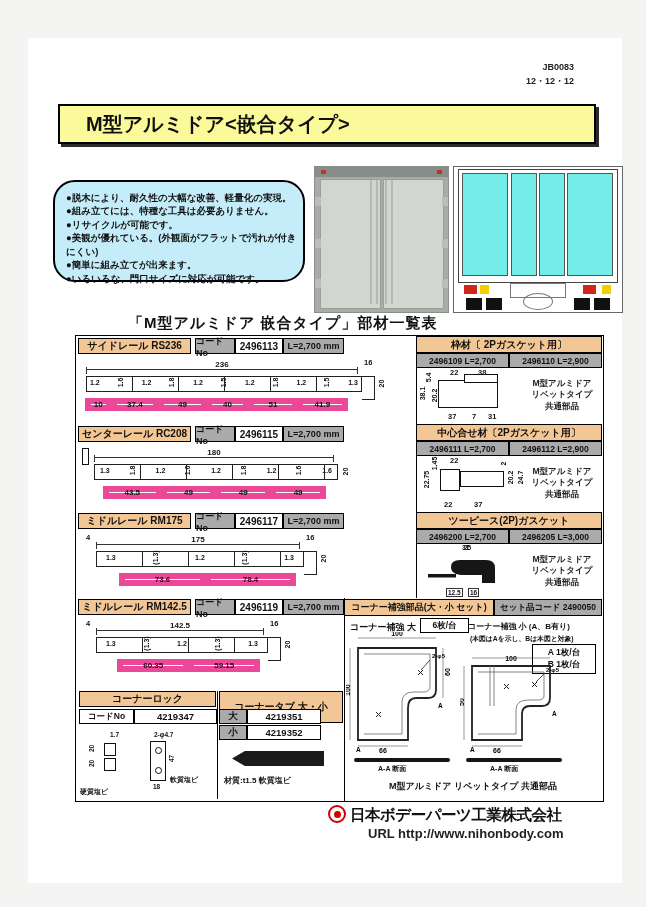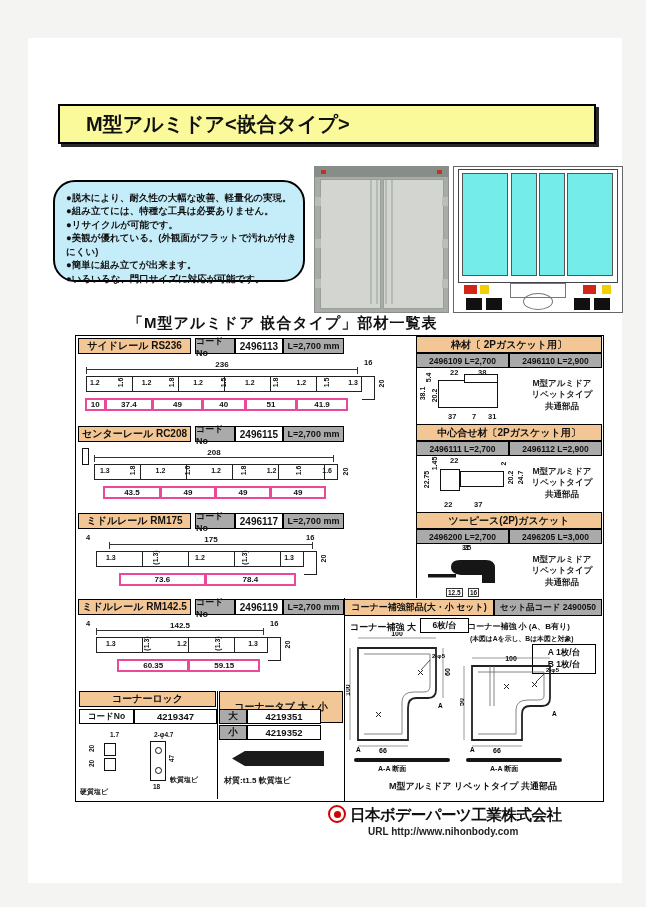--- a/index.html
+++ b/index.html
@@ -21,45 +21,49 @@
   .v{display:inline-block;transform:rotate(-90deg)}
   .dimv{position:absolute;font-size:7px;font-weight:bold;transform:rotate(-90deg);white-space:nowrap}
   .dline{position:absolute;border-top:1px solid #333;height:0}
   .dline::before,.dline::after{content:"";position:absolute;top:-3px;width:1px;height:7px;background:#333}
   .dline::before{left:0}.dline::after{right:0}
   .dwl{position:absolute;top:-10px;left:0;right:0;text-align:center;font-size:8px;font-weight:bold}
   .pbar{position:absolute;height:16px;border:1.5px solid #222;background:repeating-linear-gradient(90deg,#fff 0 45px,#222 45px 46px);box-sizing:border-box}
   .rhook{position:absolute;width:13px;height:24px;border:1.5px solid #222;border-left:none;box-sizing:border-box}
   .throw{position:absolute;display:flex;justify-content:space-between;font-size:7px;font-weight:bold;align-items:center}
   .bcells{position:absolute;display:flex;height:13px}
-  .bc{border:2px solid #ec4899;margin-left:-1px;display:flex;align-items:center;justify-content:center;font-size:8px;font-weight:bold;box-sizing:border-box}
+  .bc{border:6px solid #ec4899;margin-left:-1px;display:flex;align-items:center;justify-content:center;font-size:8px;font-weight:bold;box-sizing:border-box}
   .rsec{position:absolute;left:340px;width:187px}
   .rhdr{position:absolute;left:0;width:186px;height:17px;border:1px solid #000;display:flex;align-items:center;justify-content:center;font-size:10px;font-weight:bold;box-sizing:border-box}
   .rcode{position:absolute;width:93px;height:15px;border:1px solid #000;display:flex;align-items:center;justify-content:center;font-size:8.5px;font-weight:bold;box-sizing:border-box}
   .rdraw{position:absolute;left:0;width:186px}
   .note3{position:absolute;left:108px;top:10px;width:76px;text-align:center;font-size:8.5px;font-weight:bold;line-height:1.35;color:#222}
   .prof{position:absolute;border:1.5px solid #111;background:#fff;box-sizing:border-box}
   .strip{position:absolute;height:4px;background:#151515;border-radius:2px}
   .clabel{position:absolute;font-size:7px;font-weight:bold}
   .hatch{position:absolute;background:#1b1b1b;clip-path:polygon(0 50%,14% 0,100% 0,100% 100%,14% 100%)}
   .photo{position:absolute;background:#a7aca6;border:1px solid #8a8f89}
   .pp{position:absolute}
   .diagram{position:absolute;background:#fff;border:1px solid #666}
   .logo{position:absolute;width:14px;height:14px;border-radius:50%;border:2.5px solid #d40000}
   .logo::after{content:"";position:absolute;left:3.5px;top:3.5px;width:7px;height:7px;border-radius:50%;background:#d40000}
   .company{font-size:15.5px;font-weight:700;letter-spacing:-0.5px}
-  .url{font-size:10px;font-weight:bold;color:#222}
+  .url{font-size:13px;font-weight:bold;color:#222}
   svg text{font-family:"Liberation Sans",sans-serif;font-weight:bold}
 </style>
 </head>
 <body>
 
 <div class="screen">
 <div class="page">
 
+  <div class="abs docmeta" style="left:430px;top:22px;width:116px">
+    <div>JB0083</div>
+    <div>12・12・12</div>
+  </div>
   <div class="abs banner" style="left:30px;top:66px;width:538px;height:40px">
     <span>M型アルミドア&lt;嵌合タイプ&gt;</span>
   </div>
 
   <div class="abs features" style="left:25px;top:142px;width:252px;height:102px">
     <div>●脱木により、耐久性の大幅な改善、軽量化の実現。</div>
     <div>●組み立てには、特種な工具は必要ありません。</div>
     <div>●リサイクルが可能です。</div>
     <div>●美観が優れている。(外観面がフラットで汚れが付きにくい)</div>
     <div>●簡単に組み立てが出来ます。</div>
@@ -143,21 +147,21 @@
       </div>
     </div>
 
     <div class="cell peach f10" style="left:2px;top:90px;width:113px;height:16px">センターレール RC208</div>
     <div class="cell gray f9" style="left:119px;top:90px;width:40px;height:16px">コードNo</div>
     <div class="cell f10" style="left:159px;top:90px;width:48px;height:16px">2496115</div>
     <div class="cell gray f9" style="left:207px;top:90px;width:61px;height:16px">L=2,700 mm</div>
     <div class="abs" style="left:4px;top:110px;width:330px;height:62px">
       <div class="prof" style="left:2px;top:2px;width:7px;height:17px"></div>
       <div class="dline" style="left:14px;top:11px;width:240px">
-            <span class="dwl">208</span>
+            <span class="dwl">180</span>
           </div>
       <div class="pbar" style="left:14px;top:18px;width:244px"></div>
       <div class="throw" style="left:20px;top:21px;width:232px">
         <span>1.3</span>
             <span class="v">1.8</span>
             <span>1.2</span>
             <span class="v">1.6</span>
             <span>1.2</span>
             <span class="v">1.8</span>
             <span>1.2</span>
@@ -172,21 +176,21 @@
         <div class="bc" style="flex-grow:49">49</div>
       </div>
     </div>
 
     <div class="cell peach f10" style="left:2px;top:177px;width:113px;height:16px">ミドルレール RM175</div>
     <div class="cell gray f9" style="left:119px;top:177px;width:40px;height:16px">コードNo</div>
     <div class="cell f10" style="left:159px;top:177px;width:48px;height:16px">2496117</div>
     <div class="cell gray f9" style="left:207px;top:177px;width:61px;height:16px">L=2,700 mm</div>
     <div class="abs" style="left:4px;top:197px;width:330px;height:62px">
       <div class="dim" style="left:6px;top:0">4</div>
-      <div class="dline" style="left:29px;top:11px;width:204px">
+      <div class="dline" style="left:16px;top:11px;width:204px">
             <span class="dwl">175</span>
           </div>
       <div class="dim" style="left:226px;top:0">16</div>
       <div class="pbar" style="left:16px;top:18px;width:208px"></div>
       <div class="rhook" style="left:224px;top:18px"></div>
       <div class="throw" style="left:26px;top:21px;width:188px">
         <span>1.3</span>
             <span class="v">(1.3)</span>
             <span>1.2</span>
             <span class="v">(1.3)</span>

